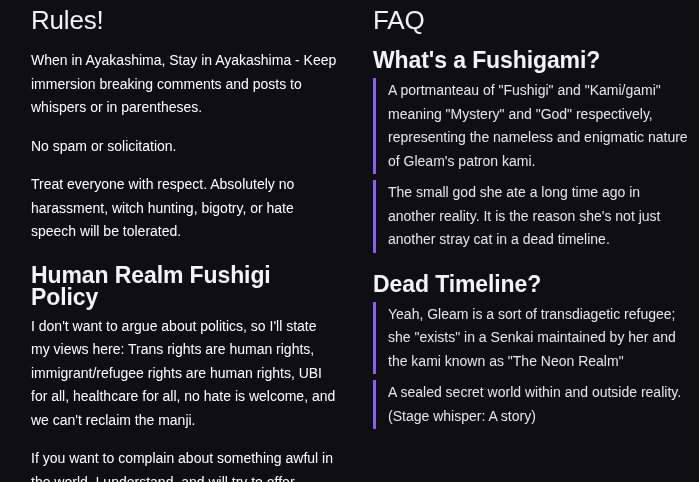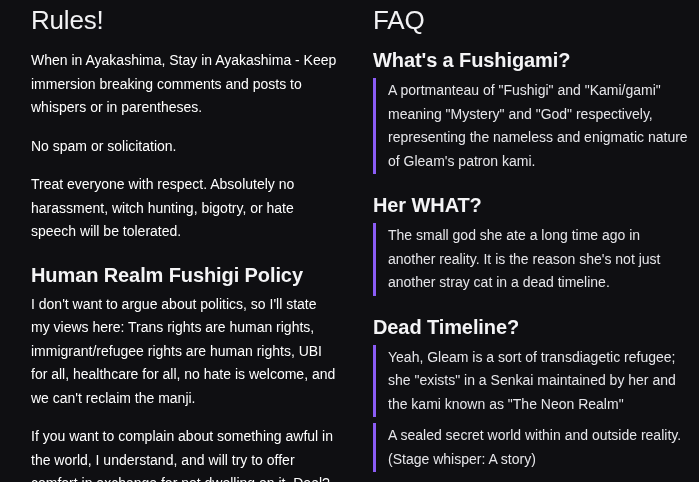--- a/index.html
+++ b/index.html
@@ -51,21 +51,21 @@
   h1.section-title {
     font-size: 26px;
     font-weight: 400;
     line-height: 30px;
     margin: 0 0 14px 0;
     letter-spacing: -0.2px;
     color: #f2f2f4;
   }
 
   h2.sub-title {
-    font-size: 20px;
+    font-size: 23px;
     font-weight: 700;
     line-height: 22px;
     margin: 20px 0 7px 0;
     color: #f4f4f6;
     letter-spacing: -0.1px;
   }
 
   .column-faq h2.sub-title:first-of-type {
     margin-top: 14px;
   }
@@ -112,21 +112,20 @@
   </section>
 
   <section class="column column-faq">
     <h1 class="section-title">FAQ</h1>
 
     <h2 class="sub-title">What's a Fushigami?</h2>
     <blockquote class="answer">
       <p>A portmanteau of "Fushigi" and "Kami/gami" meaning "Mystery" and "God" respectively, representing the nameless and enigmatic nature of Gleam's patron kami.</p>
     </blockquote>
 
-    <h2 class="sub-title">Her WHAT?</h2>
     <blockquote class="answer">
       <p>The small god she ate a long time ago in another reality. It is the reason she's not just another stray cat in a dead timeline.</p>
     </blockquote>
 
     <h2 class="sub-title">Dead Timeline?</h2>
     <blockquote class="answer">
       <p>Yeah, Gleam is a sort of transdiagetic refugee; she "exists" in a Senkai maintained by her and the kami known as "The Neon Realm"</p>
     </blockquote>
 
     <blockquote class="answer">

